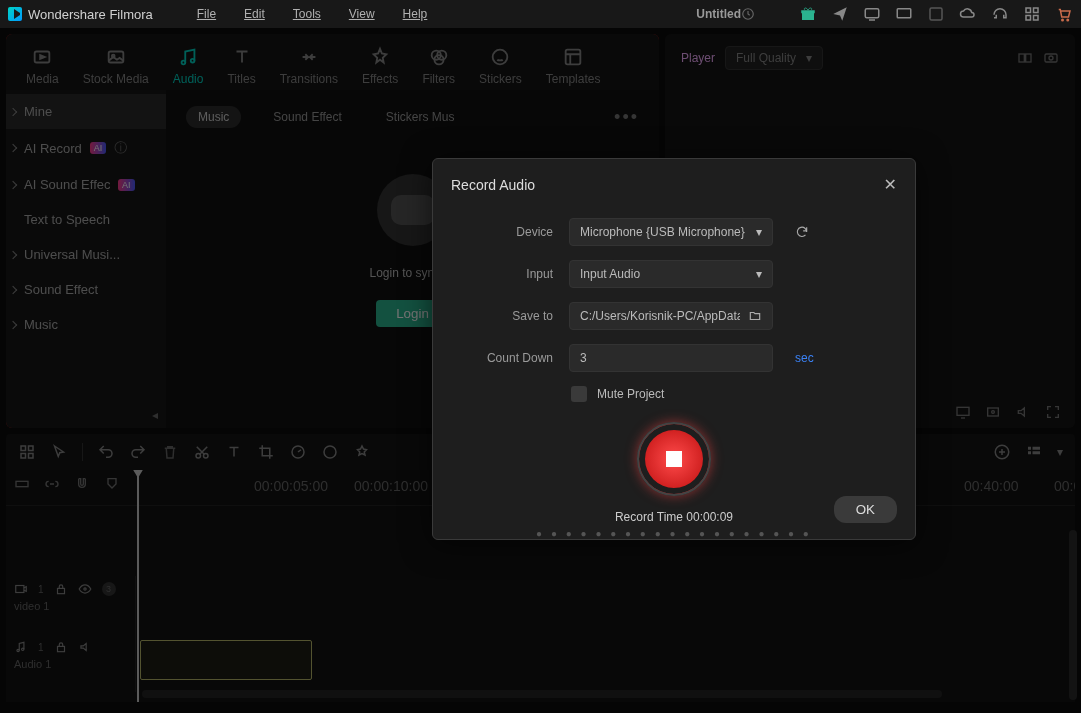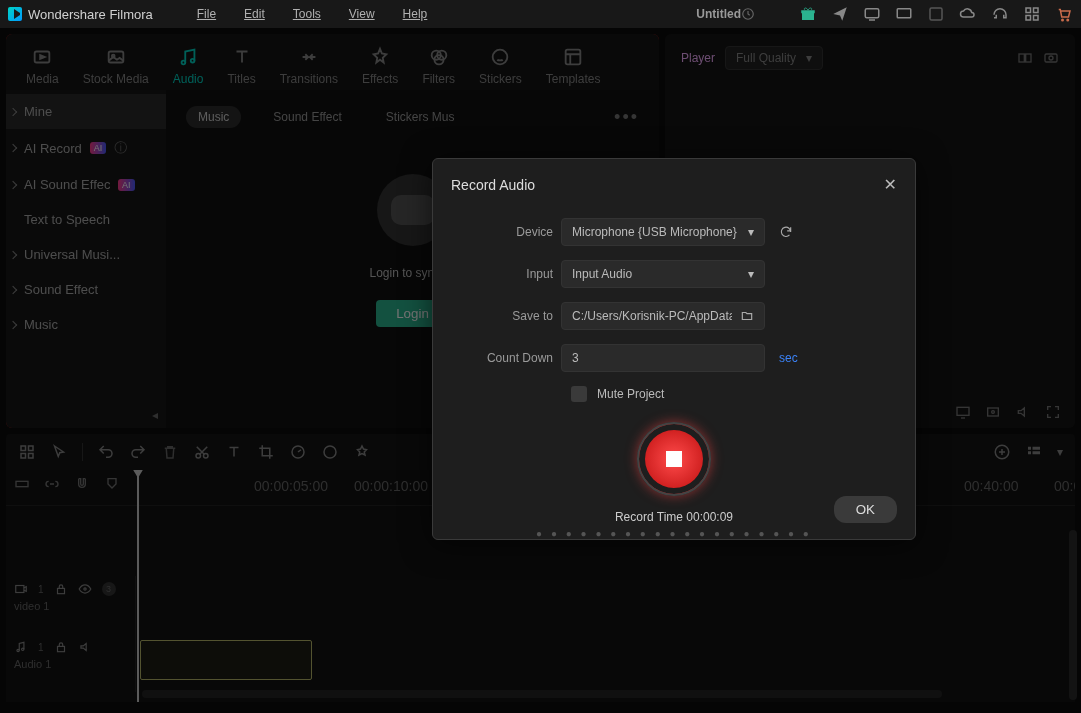--- a/index.html
+++ b/index.html
@@ -67,21 +67,21 @@
   .clip-audio { position:absolute; left:4px; top:6px; width:172px; height:40px; border:1px solid #b8b86b; background:rgba(120,120,40,0.12); border-radius:2px;}
   .playhead { position:absolute; left:131px; top:0; bottom:0; width:2px; background:#c9c9c9;}
   .playhead::before{ content:''; position:absolute; top:-2px; left:-5px; width:12px; height:10px; background:#c9c9c9; clip-path:polygon(0 0,100% 0,50% 100%);}
 
   
   .overlay { position:absolute; inset:28px 0 0 0; background:rgba(0,0,0,0.55);}
   .modal { position:absolute; left:432px; top:132px; width:484px; height:382px; background:#1e1e1e; border:1px solid #3a3a3a; border-radius:6px; padding:16px 18px; box-shadow:0 4px 30px rgba(0,0,0,.6);margin-top:26px;}
   .modal-head { display:flex; justify-content:space-between; align-items:center; margin-bottom:24px;}
   .modal-title { color:#ddd; font-size:14px;}
   .close-x { color:#bbb; cursor:pointer; font-size:16px;}
-  .form-row { display:flex; align-items:center; gap:8px; margin-bottom:14px; }
+  .form-row { display:flex; align-items:center; gap:16px; margin-bottom:14px; }
   .form-label { width:102px; text-align:right; color:#9a9a9a;}
   .form-field { flex:1; background:#2a2a2a; border:1px solid #333; border-radius:4px; padding:6px 10px; color:#bbb; display:flex; justify-content:space-between; align-items:center; max-width:204px;}
   .reload { color:#888; margin-left:6px;}
   .after-unit { color:#3b82f6; margin-left:6px;}
   .check-row { display:flex; align-items:center; gap:10px; margin-left:120px; margin-bottom:20px;}
   .checkbox { width:16px; height:16px; background:#3a3a3a; border-radius:3px;}
   .record-btn { width:74px; height:74px; border-radius:50%; border:2px solid #444; margin:0 auto; display:flex; align-items:center; justify-content:center; background:radial-gradient(circle,#ff4b4b 0%,#d02020 60%,#7a0e0e 100%); box-shadow:0 0 0 6px #1e1e1e inset, 0 0 12px rgba(255,70,70,.5); cursor:pointer;}
   .record-btn .stop-sq { width:16px; height:16px; background:#fff;}
   .rec-time { text-align:center; color:#ccc; margin-top:14px; font-size:12px;}
   .dots-row{ text-align:center; color:#555; letter-spacing:3px; margin-top:4px; font-size:10px;}

